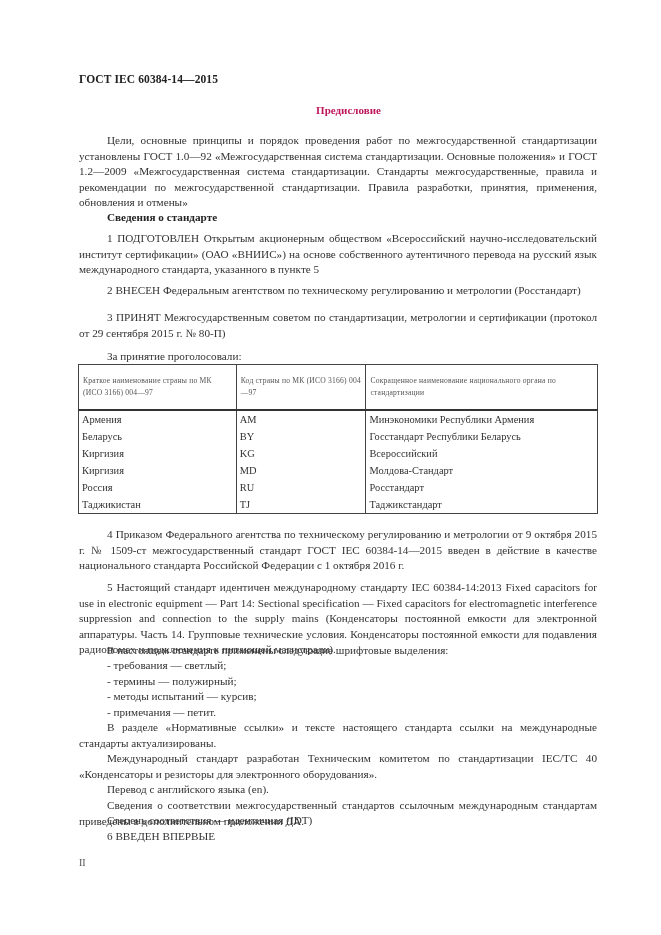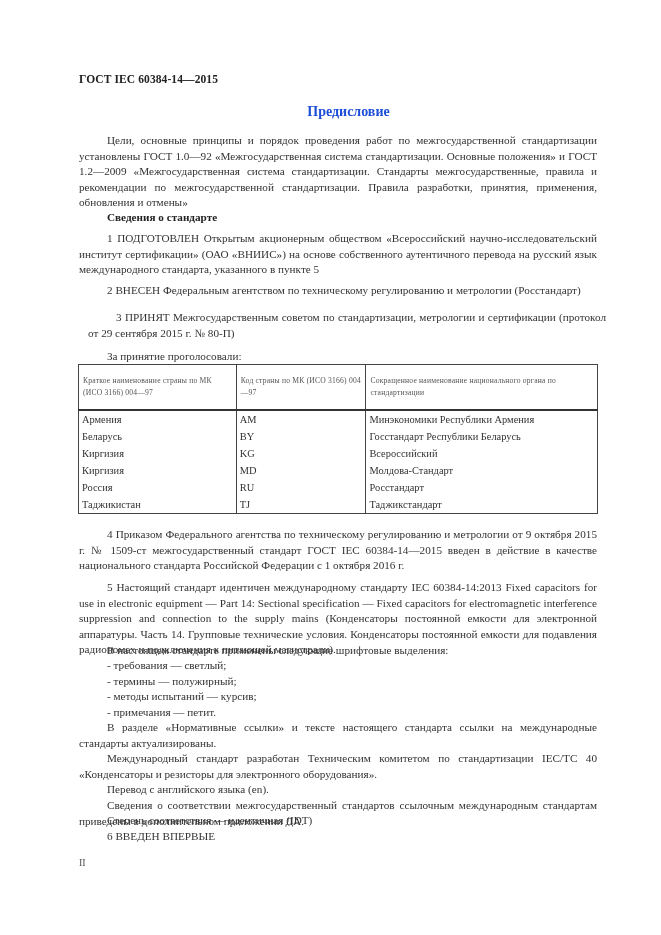--- a/index.html
+++ b/index.html
@@ -26,23 +26,23 @@
       font-size: 11.5px;
       font-weight: bold;
       color: #222;
       letter-spacing: 0.1px;
     }
     .doc-title {
       position: absolute;
       left: 0; width: 661px;
       top: 92px;
       text-align: center;
-      font-size: 14px;
+      font-size: 11px;
       font-weight: bold;
-      color: #1d4ed8;
+      color: #be185d;
       padding-left: 36px;
       box-sizing: border-box;
     }
     .para {
       position: absolute;
       left: 79px;
       width: 518px;
       font-size: 11.2px;
       line-height: 15.6px;
       text-align: justify;
@@ -126,21 +126,21 @@
   <div class="doc-title">Предисловие</div>
 
   <div class="para" style="top:121px;">Цели, основные принципы и порядок проведения работ по межгосударственной стандартизации установлены ГОСТ 1.0—92 «Межгосударственная система стандартизации. Основные положения» и ГОСТ 1.2—2009 «Межгосударственная система стандартизации. Стандарты межгосударственные, правила и рекомендации по межгосударственной стандартизации. Правила разработки, принятия, применения, обновления и отмены»</div>
 
   <div class="subheading" style="top:199px;">Сведения о стандарте</div>
 
   <div class="para" style="top:219px;">1 ПОДГОТОВЛЕН Открытым акционерным обществом «Всероссийский научно-исследовательский институт сертификации» (ОАО «ВНИИС») на основе собственного аутентичного перевода на русский язык международного стандарта, указанного в пункте 5</div>
 
   <div class="para" style="top:271px;">2 ВНЕСЕН Федеральным агентством по техническому регулированию и метрологии (Росстандарт)</div>
 
-  <div class="para" style="top:298px;margin-left:9px;">3 ПРИНЯТ Межгосударственным советом по стандартизации, метрологии и сертификации (протокол от 29 сентября 2015 г. № 80-П)</div>
+  <div class="para" style="top:298px;">3 ПРИНЯТ Межгосударственным советом по стандартизации, метрологии и сертификации (протокол от 29 сентября 2015 г. № 80-П)</div>
 
   <div class="vote-label">За принятие проголосовали:</div>
 
   <table class="votes">
     <colgroup>
       <col style="width:158px">
       <col style="width:130px">
       <col style="width:232px">
     </colgroup>
     <thead>

